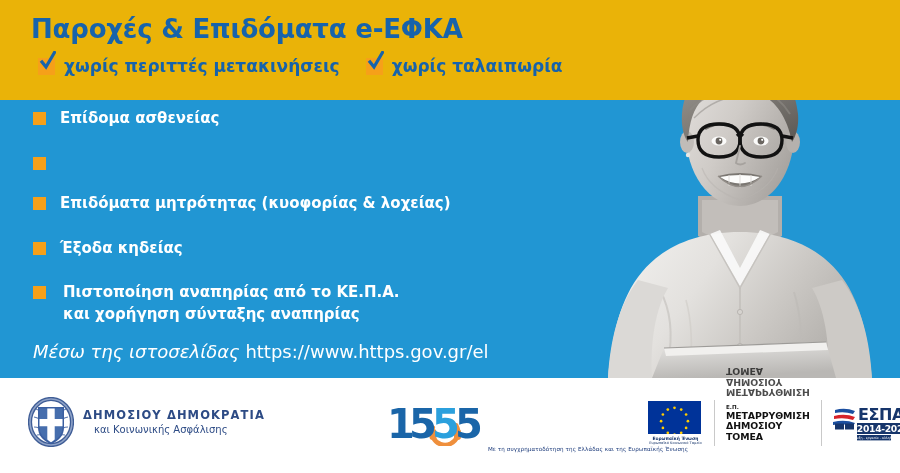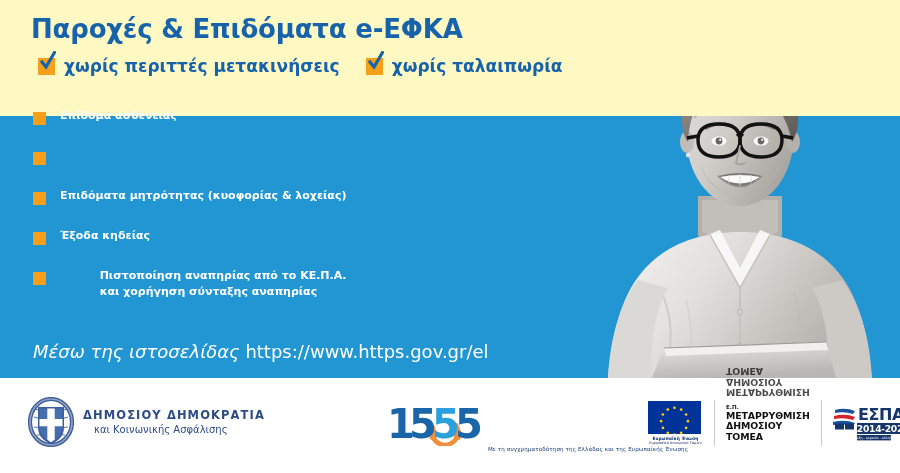--- a/index.html
+++ b/index.html
@@ -6,21 +6,21 @@
   body{
     width:900px;height:473px;
     background:#ffffff;
     font-family:"DejaVu Sans","Liberation Sans",sans-serif;
     overflow:hidden;
     position:relative;
   }
   .banner{position:relative;width:900px;height:473px;background:#fff;overflow:hidden;}
 
   
-  .header{position:absolute;left:0;top:0;width:900px;height:116px;background:#fef9c3;z-index:5;}
+  .header{position:absolute;left:0;top:0;width:900px;height:100px;background:#eab308;z-index:5;}
   .title{
     position:absolute;left:31px;top:14px;
     font-size:26px;font-weight:bold;color:#1763ab;
     letter-spacing:-0.2px;white-space:nowrap;
   }
   .checkrow{position:absolute;left:38px;top:56px;display:flex;align-items:center;white-space:nowrap;}
   .checkrow .chk-item{display:flex;align-items:center;margin-right:26px;}
   .chkbox{position:relative;width:17px;height:17px;background:#f6a019;flex:0 0 auto;margin-right:9px;}
   .chkbox .tick{
     position:absolute;left:1px;top:-7px;width:17px;height:20px;
@@ -28,22 +28,22 @@
   .chk-label{font-size:17px;color:#1763ab;font-weight:600;}
 
   
   .panel{
     position:absolute;left:0;top:92px;width:900px;height:286px;
     background:#2196d3;z-index:1;
   }
   .bullets{position:absolute;left:33px;top:108px;z-index:6;}
   .bullet{display:flex;align-items:flex-start;margin-bottom:23px;}
   .bullet .sq{width:13px;height:13px;background:#f6a019;flex:0 0 auto;margin-top:4px;margin-right:14px;}
-  .bullet .btxt{font-size:11px;font-weight:bold;color:#ffffff;line-height:1.45;white-space:pre-line;}
-  .bullet.two-line{margin-bottom:17px;justify-content:space-between;}
+  .bullet .btxt{font-size:15px;font-weight:bold;color:#ffffff;line-height:1.45;white-space:pre-line;}
+  .bullet.two-line{margin-bottom:17px;}
   .bullet.two-line .sq{margin-right:17px;}
 
   .website{
     position:absolute;left:33px;top:341px;z-index:6;
     font-size:18px;color:#ffffff;white-space:nowrap;
   }
   .website .ital{font-style:italic;}
   .website .url{font-style:normal;}
 
   

